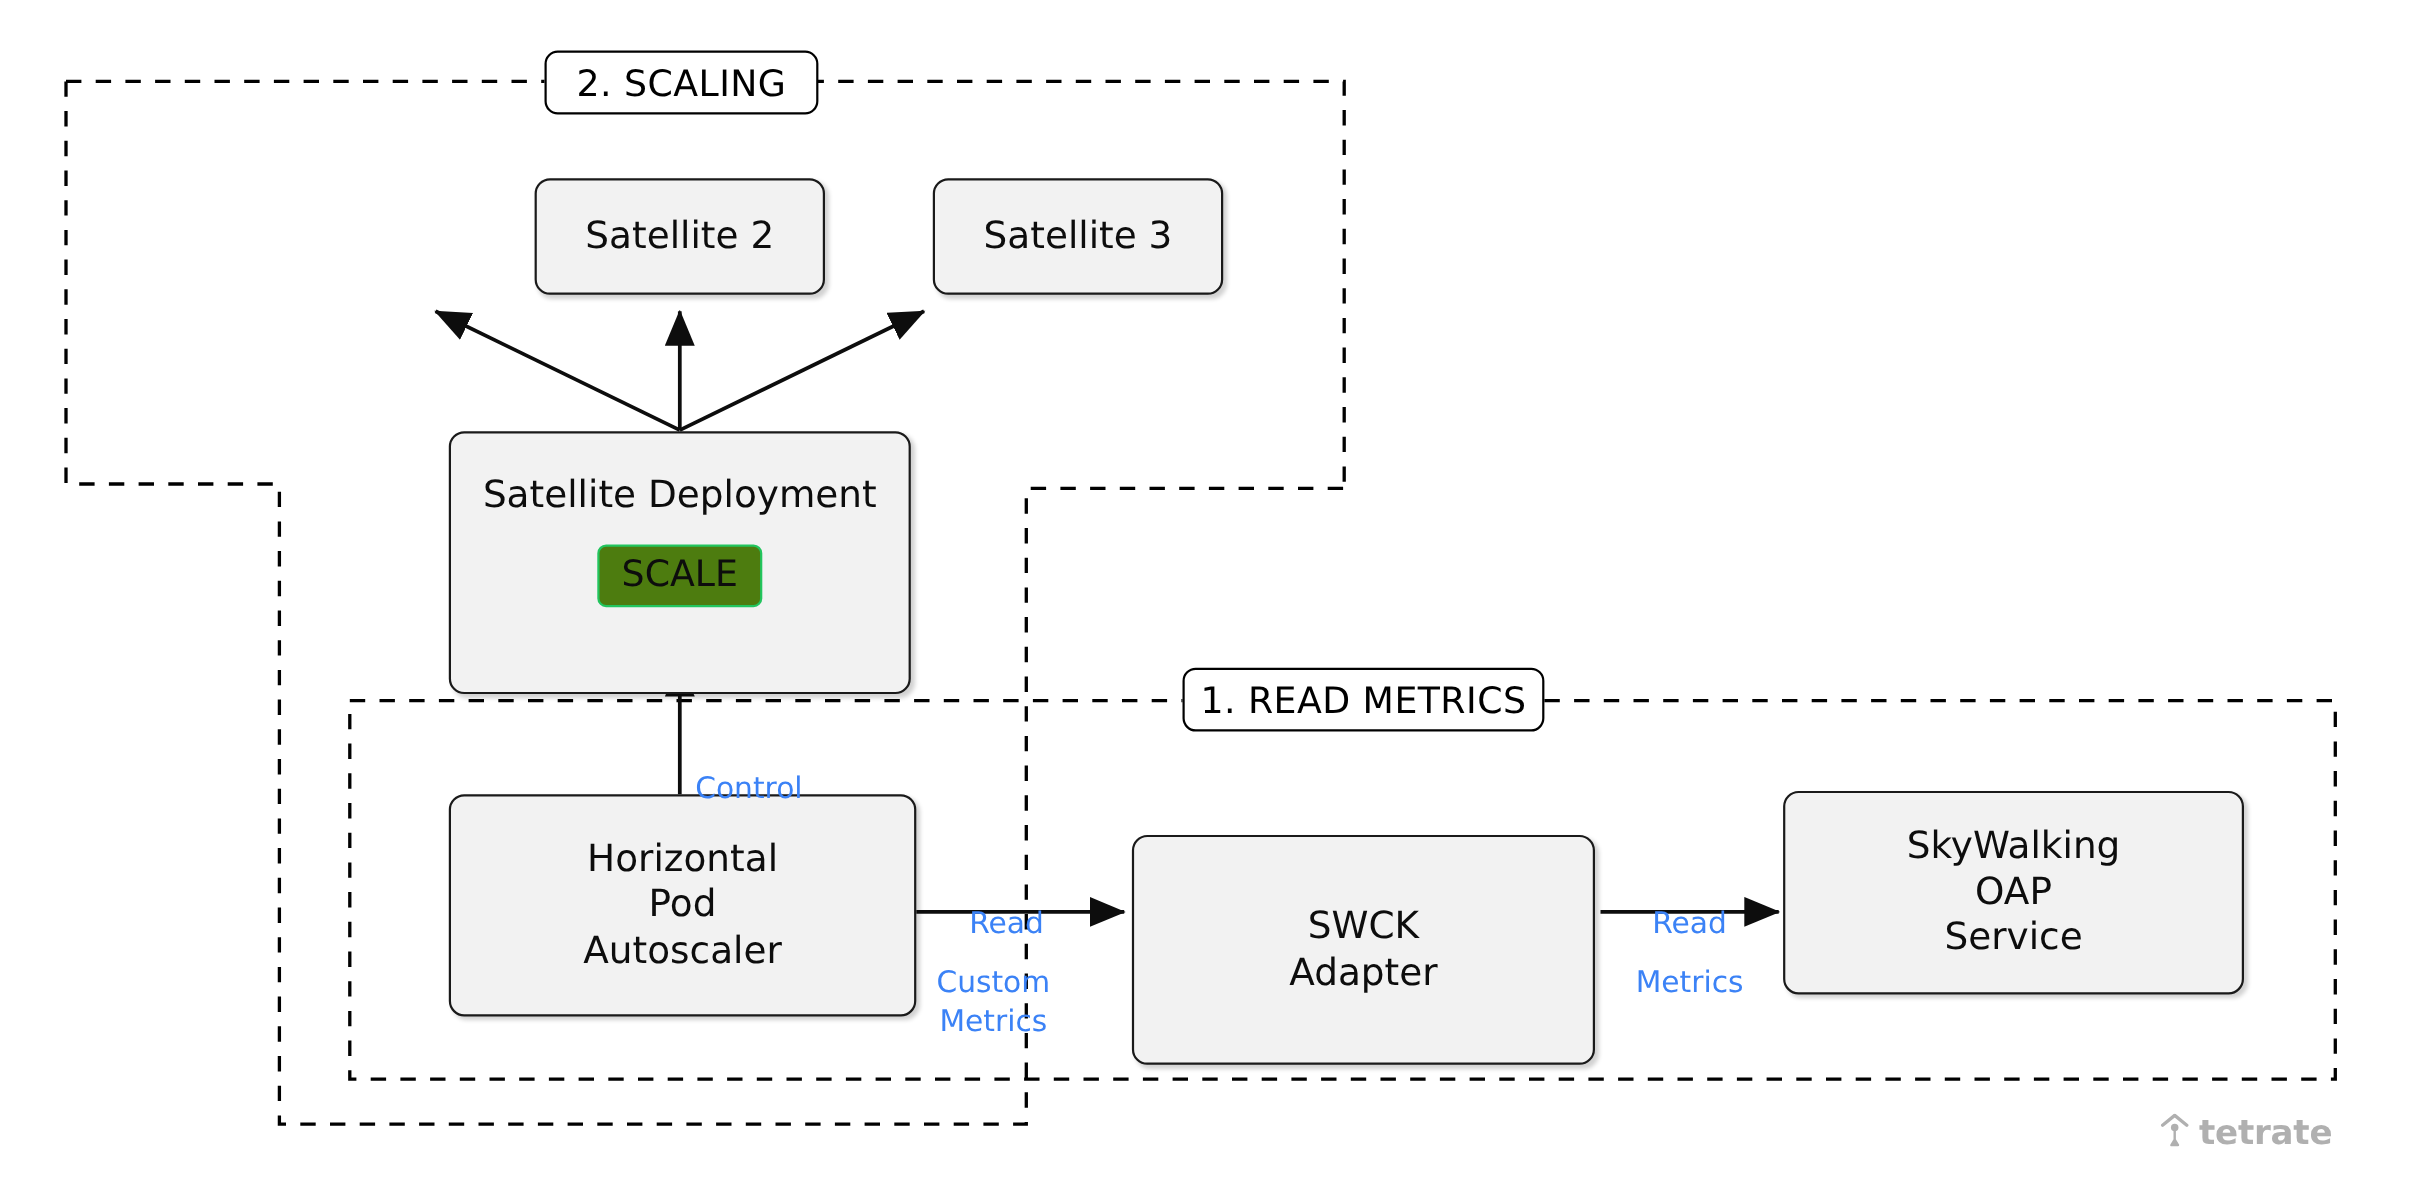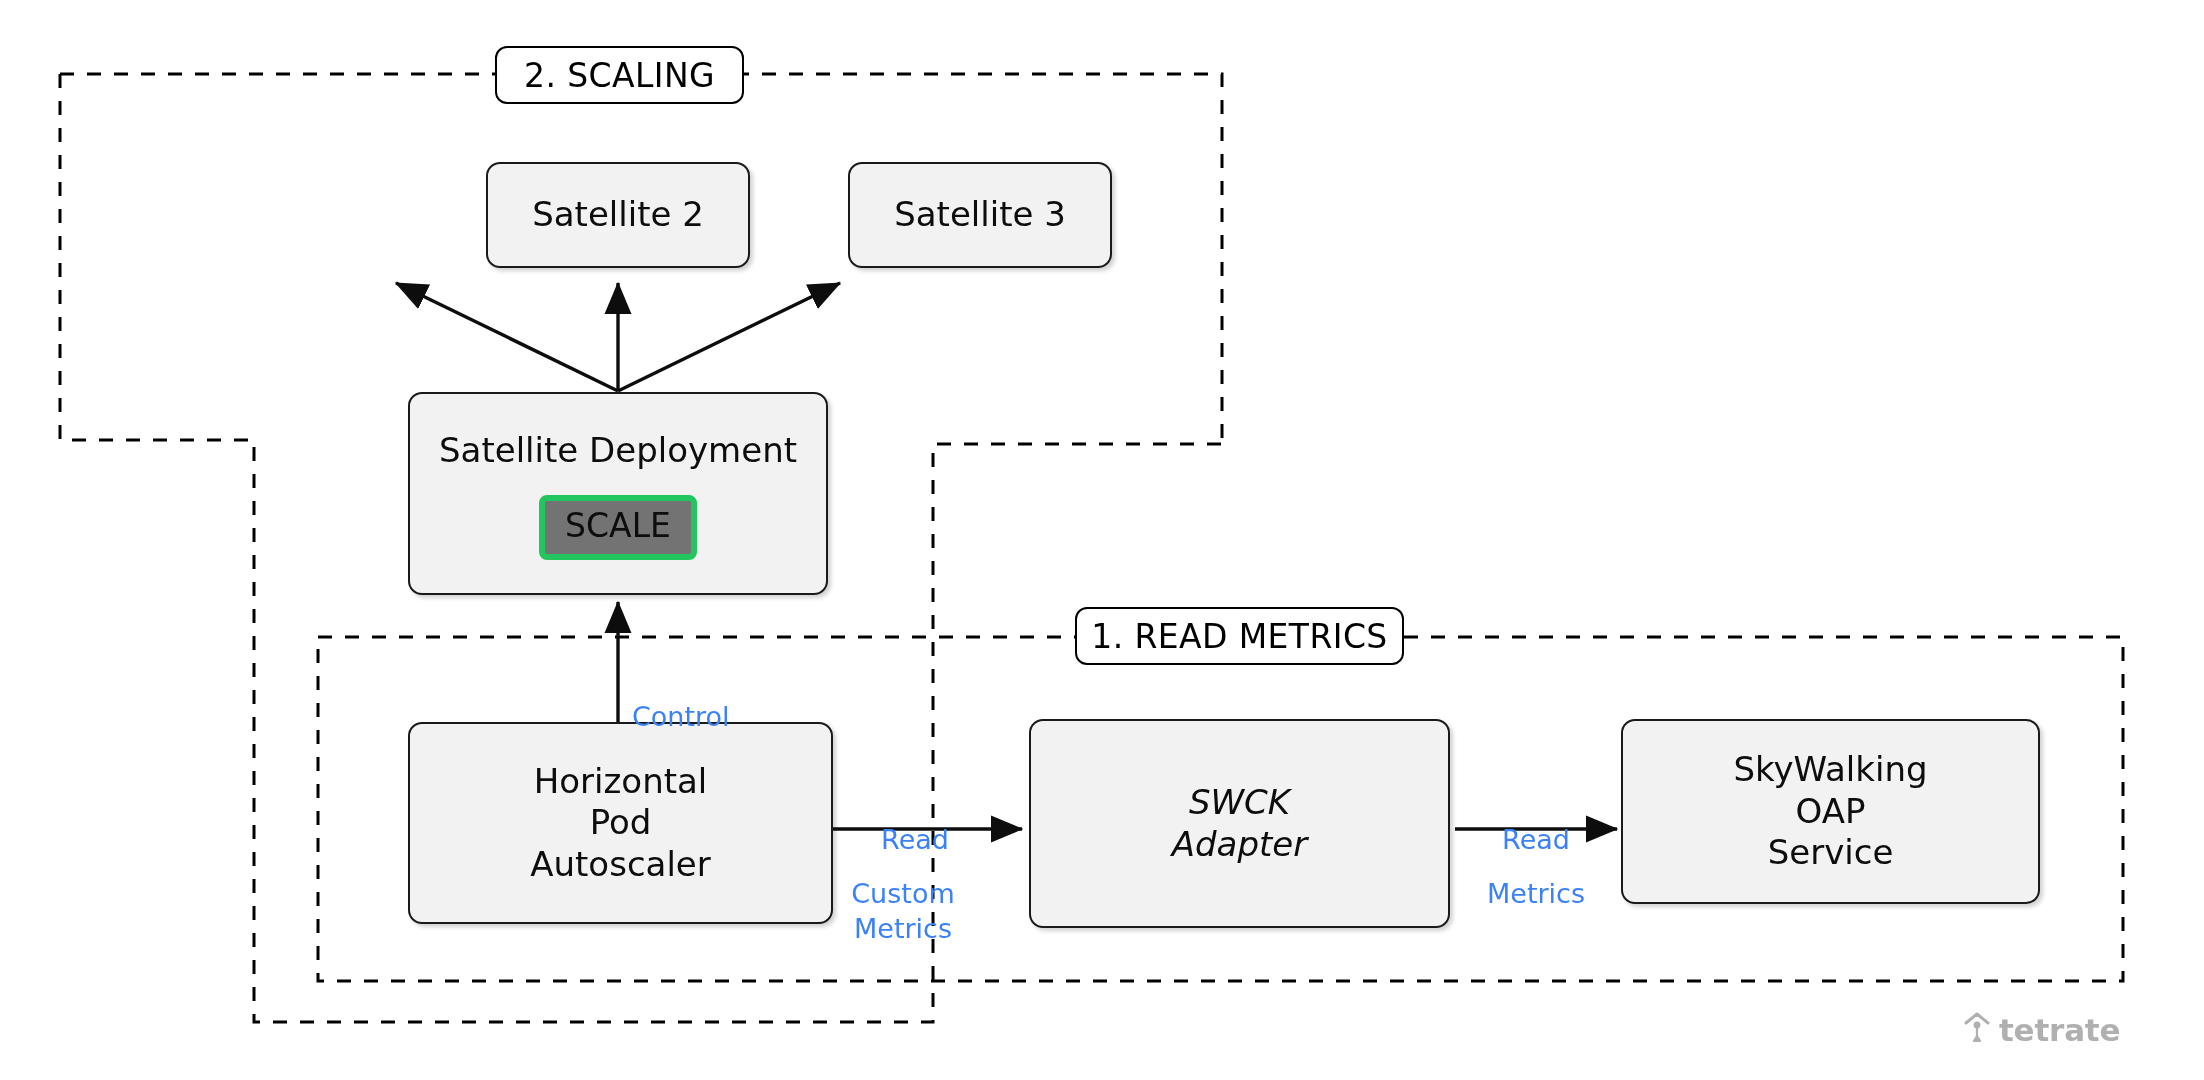--- a/index.html
+++ b/index.html
@@ -43,22 +43,22 @@
     white-space: pre-line;
     font-family: "DejaVu Sans", sans-serif;
   }
   .deployment-box {
     flex-direction: column;
     justify-content: flex-start;
     padding-top: 36px;
   }
   .scale-badge {
     margin-top: 24px;
-    background: #737373;
-    border: 6px solid #22c55e;
+    background: #4d7c0f;
+    border: 2px solid #22c55e;
     border-radius: 8px;
     padding: 7px 20px 9px 20px;
     font-size: 33px;
     color: #0d0d0d;
     line-height: 1.1;
     font-family: "DejaVu Sans", sans-serif;
   }
   .zone-label {
     position: absolute;
     background: #ffffff;
@@ -137,32 +137,32 @@
 
 
   <div class="node-box" style="left:486px; top:162px; width:264px; height:106px;">
     <span class="node-label">Satellite 2</span>
   </div>
 
   <div class="node-box" style="left:848px; top:162px; width:264px; height:106px;">
     <span class="node-label">Satellite 3</span>
   </div>
 
-  <div class="node-box deployment-box" style="left:408px; top:392px; width:420px; height:203px;">
+  <div class="node-box deployment-box" style="left:408px; top:392px; width:420px; height:239px;">
     <span class="node-label">Satellite Deployment</span>
     <span class="scale-badge">SCALE</span>
   </div>
 
   <div class="node-box" style="left:408px; top:722px; width:425px; height:202px;">
     <span class="node-label">Horizontal
 Pod
 Autoscaler</span>
   </div>
 
-  <div class="node-box" style="left:1029px; top:719px; width:421px; height:209px;font-style:italic;">
+  <div class="node-box" style="left:1029px; top:759px; width:421px; height:209px;">
     <span class="node-label">SWCK
 Adapter</span>
   </div>
 
   <div class="node-box" style="left:1621px; top:719px; width:419px; height:185px;">
     <span class="node-label">SkyWalking
 OAP
 Service</span>
   </div>
 

